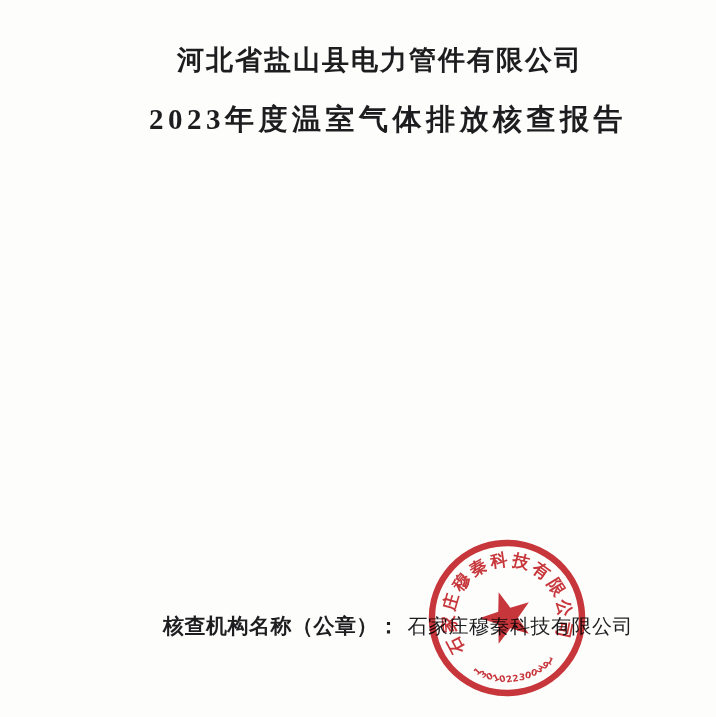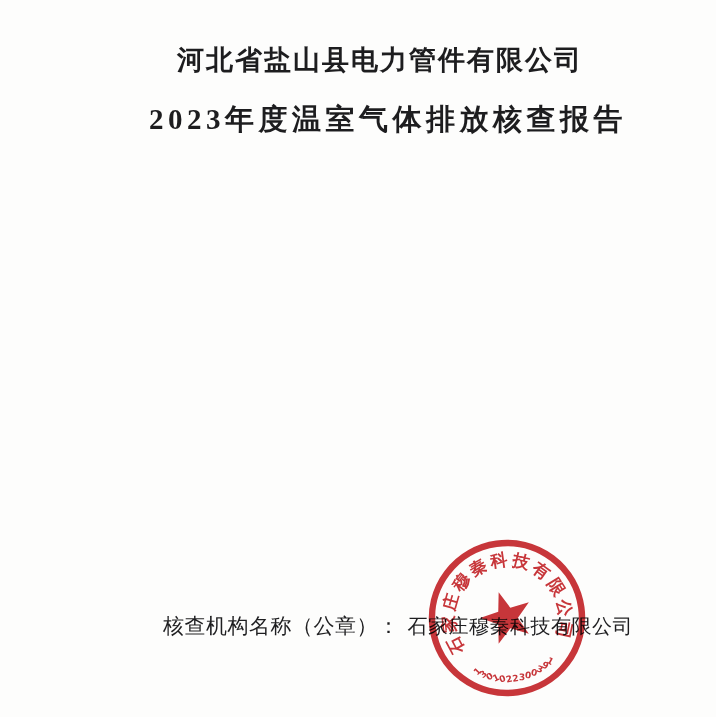--- a/index.html
+++ b/index.html
@@ -23,21 +23,21 @@
     font-size:29px;font-weight:bold;letter-spacing:4.5px;
     padding-left:30px;
   }
   
   .footer-line{
     position:absolute;left:163px;white-space:nowrap;color:#1e1e20;
     font-size:21px;
   }
   .footer-agency{top:612px;}
   .footer-date{top:657px;}
-  .footer-label{font-weight:normal;letter-spacing:0.5px;}
+  .footer-label{font-weight:bold;letter-spacing:0.5px;}
   .footer-value{font-weight:normal;margin-left:8px;letter-spacing:0.5px;font-size:20px;}
   
   .seal{
     position:absolute;
     left:422px;top:533px;
     width:170px;height:170px;
     mix-blend-mode:multiply;
     opacity:0.93;
   }
   .seal svg{display:block;width:100%;height:100%;}

